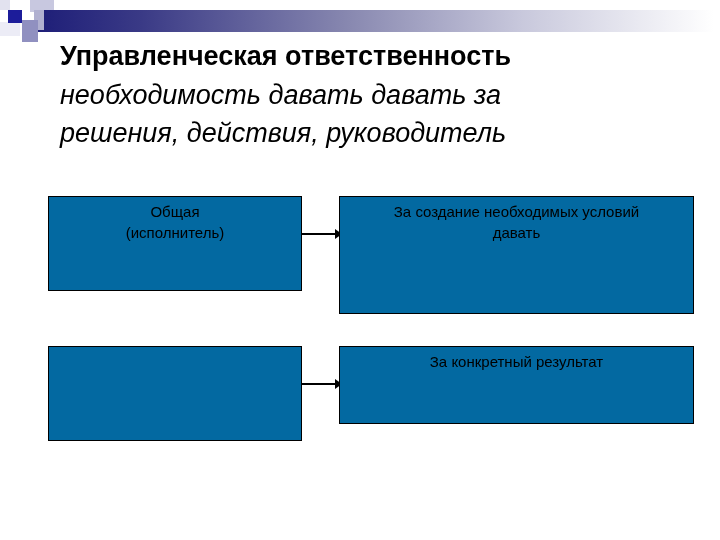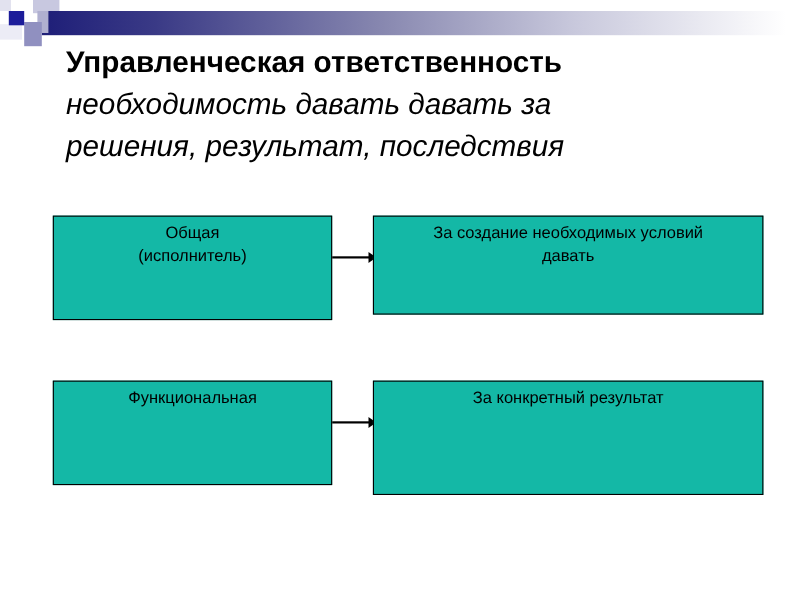--- a/index.html
+++ b/index.html
@@ -24,21 +24,21 @@
   .title {
     position: absolute; left: 60px; width: 620px; text-align: left;
     font-size: 27px; line-height: 36px;
   }
   .t1 { top: 38px; font-weight: bold; }
   .t2 { top: 77px; font-style: italic; }
   .t3 { top: 115px; font-style: italic; }
 
   .box {
     position: absolute; box-sizing: border-box;
-    border: 1.5px solid #000; background: #14b8a6;
+    border: 1.5px solid #000; background: #0369a1;
     text-align: center; font-size: 15px; line-height: 21px; padding-top: 4px;
   }
   .arrow { position: absolute; height: 2px; background: #000; }
   .arrow::after {
     content: ""; position: absolute; right: -2px; top: -4px;
     border-left: 7px solid #000; border-top: 5px solid transparent; border-bottom: 5px solid transparent;
   }
 </style>
 </head>
 <body>
@@ -46,32 +46,31 @@
 <div class="deco sq2"></div>
 <div class="deco sq3"></div>
 <div class="deco sq6"></div>
 <div class="bar"></div>
 <div class="deco sq5"></div>
 <div class="deco sq4"></div>
 <div class="deco sq1"></div>
 
 <div class="title t1">Управленческая ответственность</div>
 <div class="title t2">необходимость давать давать за</div>
-<div class="title t3">решения, результат, последствия</div>
+<div class="title t3">решения, действия, руководитель</div>
 
 <div class="box" style="left:48px; top:196px; width:254px; height:95px;">
   <div>Общая</div>
   <div>(исполнитель)</div>
 </div>
 <div class="arrow" style="left:302px; top:233px; width:38px;"></div>
-<div class="box" style="left:339px; top:196px; width:355px; height:90px;">
+<div class="box" style="left:339px; top:196px; width:355px; height:118px;">
   <div>За создание необходимых условий</div>
   <div>давать</div>
 </div>
 
 <div class="box" style="left:48px; top:346px; width:254px; height:95px;">
-  <div>Функциональная</div>
 </div>
 <div class="arrow" style="left:302px; top:383px; width:38px;"></div>
-<div class="box" style="left:339px; top:346px; width:355px; height:104px;">
+<div class="box" style="left:339px; top:346px; width:355px; height:78px;">
   <div>За конкретный результат</div>
   <div></div>
 </div>
 
 </body></html>

